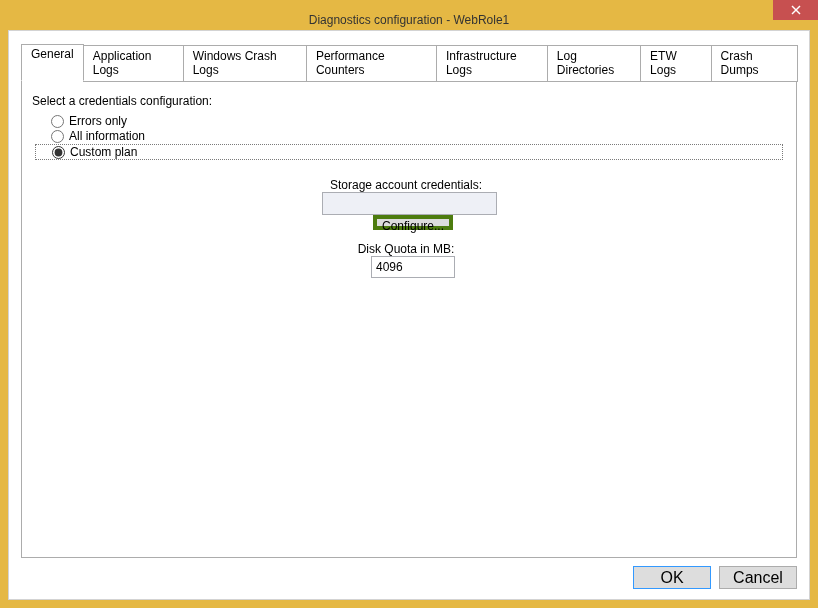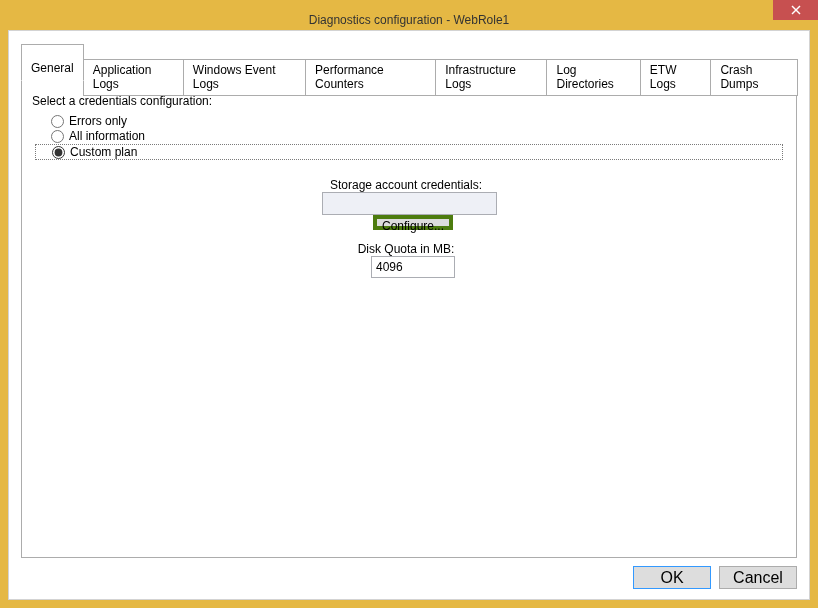--- a/index.html
+++ b/index.html
@@ -64,28 +64,28 @@
       background: #fff;
       margin-right: -1px;
       font-size: 12px;
       cursor: pointer;
       position: relative;
       color: #000;
     }
     .tab.inactive {
       background: #fff;
       border-bottom: 1px solid #acacac;
-      top: 16px;
+      top: 2px;
     }
     .tab.active {
       background: #fff;
       border-bottom: 1px solid #fff;
       z-index: 3;
       top: 1px;
-      padding-top: 16px;
+      padding-top: 2px;
     }
     .tabpanel {
       border: 1px solid #acacac;
       flex: 1;
       margin-top: -1px;
       background: #fff;
       padding: 14px 10px 10px 10px;
       position: relative;
     }
     .section-label {
@@ -185,21 +185,21 @@
       </svg>
   </div>
 </div>
 
 <div class="dialog-body">
   <div class="inner-wrap">
 
     <div class="tabrow">
       <div class="tab active"><span>General</span></div>
       <div class="tab inactive"><span>Application Logs</span></div>
-      <div class="tab inactive"><span>Windows Event Logs</span></div>
+      <div class="tab inactive"><span>Windows Crash Logs</span></div>
       <div class="tab inactive"><span>Performance Counters</span></div>
       <div class="tab inactive"><span>Infrastructure Logs</span></div>
       <div class="tab inactive"><span>Log Directories</span></div>
       <div class="tab inactive"><span>ETW Logs</span></div>
       <div class="tab inactive"><span>Crash Dumps</span></div>
     </div>
 
     <div class="tabpanel">
 
       <div class="section-label">Select a credentials configuration:</div>

